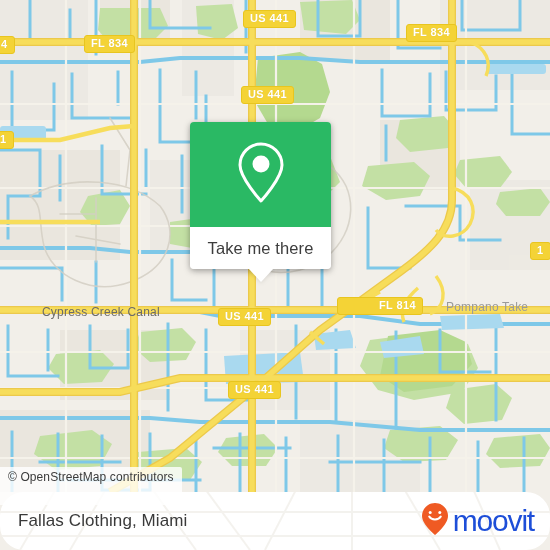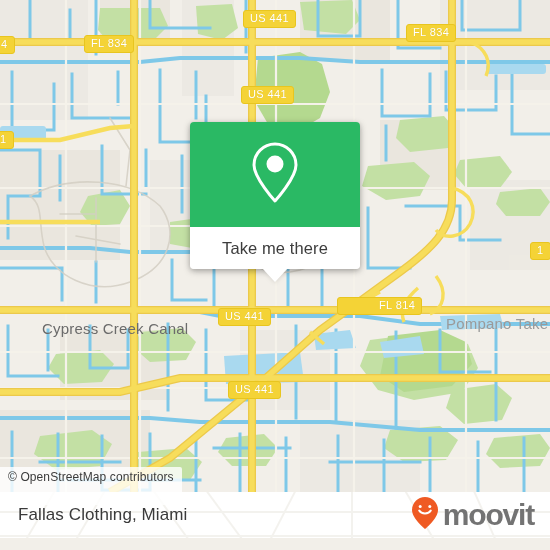--- a/index.html
+++ b/index.html
@@ -21,44 +21,43 @@
   #map svg { position: absolute; left: 0; top: 0; }
 
   
   .shield {
     position: absolute;
     background: #f4d336;
     border: 1.5px solid #e8c51f;
     border-radius: 3px;
     color: #ffffff;
     font-size: 11px;
-    font-weight: normal;
+    font-weight: bold;
     letter-spacing: .4px;
     padding: 1px 6px 2px 6px;
     line-height: 13px;
     white-space: nowrap;
     text-shadow: 0 0 1px rgba(0,0,0,.12);
   }
 
   
   .maplabel {
     position: absolute;
-    font-size: 15px;
+    font-size: 12px;
     color: #6b6b6b;
     white-space: nowrap;
     letter-spacing: .2px;
-    margin-top: 16px;
   }
   .maplabel.faded { color: #9a9a9a; }
 
   
   #callout {
     position: absolute;
     left: 190px; top: 122px;
-    width: 170px;
+    width: 141px;
     border-radius: 4px;
     box-shadow: 0 2px 7px rgba(0,0,0,.28);
     overflow: visible;
     filter: drop-shadow(0 1px 2px rgba(0,0,0,.10));
   }
   #callout-top {
     height: 105px;
     background: #2ab964;
     border-radius: 4px 4px 0 0;
     display: flex; align-items: center; justify-content: center;
@@ -95,37 +94,38 @@
     color: #3b3b3b;
     letter-spacing: .1px;
     border-radius: 0 2px 0 0;
     z-index: 6;
   }
 
   
   #bottombar {
     position: absolute;
     left: 0; top: 492px;
-    width: 550px; height: 46px;
+    width: 550px; height: 58px;
     background: #ffffff;
     display: flex; align-items: center;
     justify-content: space-between;
     padding: 0 16px 0 18px;
     overflow: hidden;
+    border-radius: 24px;
   }
   #bottombar .ghost { position: absolute; left: 0; top: 0; opacity: .55; }
   #place-title {
     position: relative;
     font-size: 17px;
     color: #3a3a3a;
     letter-spacing: .1px;
     z-index: 2;
   }
   #logo { position: relative; display: flex; align-items: center; gap: 3px; z-index: 2; }
-  #logo .word { font-size: 30px; color: #737373; letter-spacing: -1.2px; font-weight: 700; line-height: 30px; }
+  #logo .word { font-size: 30px; color: #1d4ed8; letter-spacing: -1.2px; font-weight: 400; line-height: 30px; }
 </style>
 </head>
 <body>
 
 <div id="app">
 
   <div id="map">
     <svg width="550" height="492" viewBox="0 0 550 492">
       <defs>
         <style>

